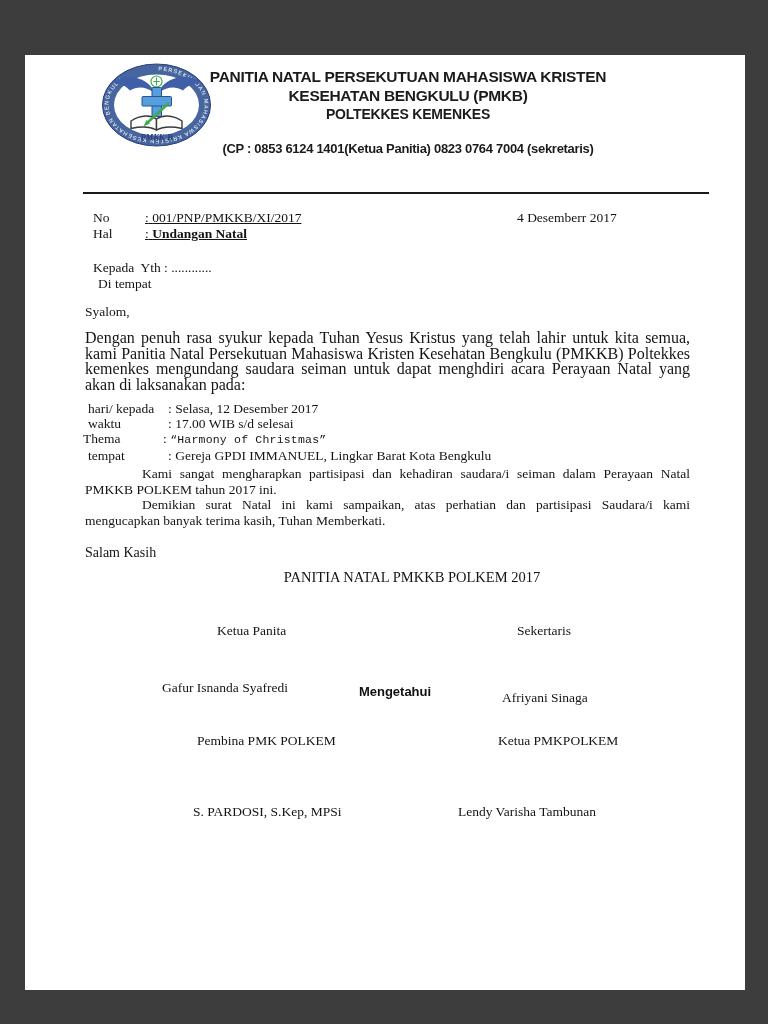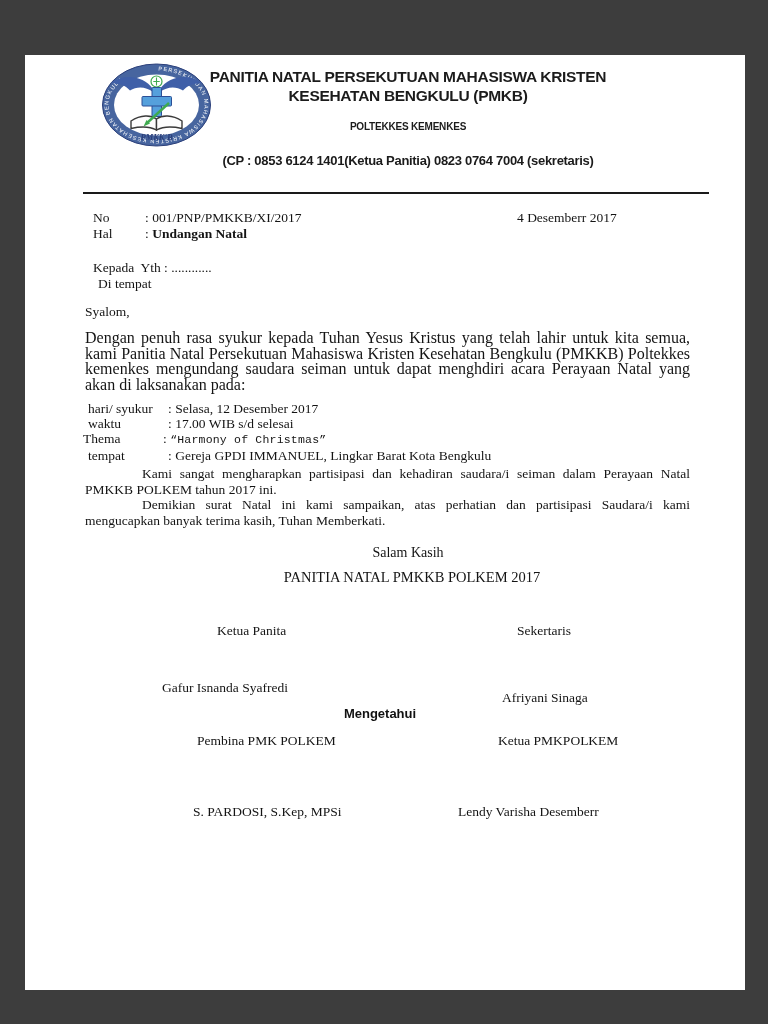--- a/index.html
+++ b/index.html
@@ -15,50 +15,50 @@
     position:absolute; left:25px; top:55px; width:720px; height:935px;
     background:#ffffff; color:#141414;
   }
   
   .logo { position:absolute; left:75px; top:7px; width:113px; height:86px; }
   .header-text {
     position:absolute; left:130px; top:12px; width:506px; text-align:center;
     font-family:"Liberation Sans", sans-serif; font-weight:bold; color:#1b1b1b;
   }
   .h1 { font-size:15.5px; line-height:19px; letter-spacing:-0.3px; }
-  .h2 { font-size:10px; line-height:19px; margin-top:12px; letter-spacing:-0.2px; }
+  .h2 { font-size:14px; line-height:19px; letter-spacing:-0.2px; }
   .h3 { font-size:12px;  margin-top:13px; letter-spacing:-0.2px; }
   .h4 { font-size:13px;  margin-top:17px;  letter-spacing:-0.3px; }
   .rule { position:absolute; left:58px; top:137px; width:626px; height:2px; background:#1a1a1a; }
   
   .serif { font-size:13.5px; }
-  .meta-row { position:absolute; left:68px; white-space:pre; }
+  .meta-row { position:absolute; left:68px; white-space:pre;text-decoration:underline; }
   .meta-label { display:inline-block; width:52px; }
   .bold { font-weight:bold; }
   .date { position:absolute; left:492px; top:155px; }
   .kepada { position:absolute; left:68px; top:205px; white-space:pre; }
   .ditempat { position:absolute; left:73px; top:221px; }
   
   .syalom { position:absolute; left:60px; top:249px; }
   .para1 { position:absolute; left:60px; top:275px; width:605px;
            text-align:justify; line-height:15.6px; font-size:16px; }
   .details { position:absolute; left:63px; top:346px; font-size:13.5px; line-height:15.2px; }
   .drow { white-space:pre; }
   .dlabel { display:inline-block; width:80px; }
   .dvalue { }
   .thema-val { font-family:"Liberation Mono", monospace; font-size:11.5px; letter-spacing:0.2px; }
   .para23 { position:absolute; left:60px; top:411px; width:605px;
             text-align:justify; line-height:15.6px; font-size:13.5px; }
   .para23 p { text-indent:57px; }
   
-  .salam { position:absolute; left:60px; top:490px; width:646px; text-align:center; font-size:14px; }
+  .salam { position:absolute; left:60px; top:490px; width:646px; text-align:left; font-size:14px; }
   .committee { position:absolute; left:60px; top:514px; width:654px; text-align:center; font-size:14.5px; }
   .abs { position:absolute; font-size:13.5px;margin-top:28px; }
-  .mengetahui { position:absolute; left:48px; top:629px; width:614px; text-align:center;
-                font-family:"Liberation Sans", sans-serif; font-weight:bold; font-size:13px; color:#111;margin-top:22px; }
+  .mengetahui { position:absolute; left:63px; top:629px; width:614px; text-align:center;
+                font-family:"Liberation Sans", sans-serif; font-weight:bold; font-size:13px; color:#111; }
 </style>
 </head>
 <body>
 
 <div class="viewer">
   <div class="page">
 
     <svg class="logo" viewBox="0 0 113 86">
       <ellipse cx="56.5" cy="43" rx="54" ry="41" fill="#47659f" stroke="#2b3f7a" stroke-width="1"></ellipse>
       <ellipse cx="56.5" cy="43" rx="42.5" ry="30.5" fill="#ffffff"></ellipse>
@@ -101,21 +101,21 @@
     <div class="date serif">4 Desemberr 2017</div>
     <div class="meta-row serif" style="top:171px"><span class="meta-label">Hal</span><span>:</span> <span class="bold">Undangan Natal</span></div>
 
     <div class="kepada serif">Kepada  Yth : ............</div>
     <div class="ditempat serif">Di tempat</div>
 
     <div class="syalom serif">Syalom,</div>
     <div class="para1">Dengan penuh rasa syukur kepada Tuhan Yesus Kristus yang telah lahir untuk kita semua, kami Panitia Natal Persekutuan Mahasiswa Kristen Kesehatan Bengkulu (PMKKB) Poltekkes kemenkes mengundang saudara seiman untuk dapat menghdiri acara Perayaan Natal yang akan di laksanakan pada:</div>
 
     <div class="details">
-      <div class="drow"><span class="dlabel">hari/ syukur</span><span>:</span> <span class="dvalue">Selasa, 12 Desember 2017</span></div>
+      <div class="drow"><span class="dlabel">hari/ kepada</span><span>:</span> <span class="dvalue">Selasa, 12 Desember 2017</span></div>
       <div class="drow"><span class="dlabel">waktu</span><span>:</span> <span class="dvalue">17.00 WIB s/d selesai</span></div>
       <div class="drow" style="margin-left:-5px"><span class="dlabel">Thema</span><span>:</span> <span class="dvalue thema-val">“Harmony of Christmas”</span></div>
       <div class="drow"><span class="dlabel">tempat</span><span>:</span> <span class="dvalue">Gereja GPDI IMMANUEL, Lingkar Barat Kota Bengkulu</span></div>
     </div>
 
     <div class="para23">
       <p>Kami sangat mengharapkan partisipasi dan kehadiran saudara/i seiman dalam Perayaan Natal PMKKB POLKEM tahun 2017 ini.</p>
       <p>Demikian surat Natal ini kami sampaikan, atas perhatian dan partisipasi Saudara/i kami mengucapkan banyak terima kasih, Tuhan Memberkati.</p>
     </div>
 
@@ -127,16 +127,16 @@
 
     <div class="abs" style="left:137px; top:597px">Gafur Isnanda Syafredi</div>
     <div class="abs" style="left:477px; top:607px">Afriyani Sinaga</div>
 
     <div class="mengetahui">Mengetahui</div>
 
     <div class="abs" style="left:172px; top:650px">Pembina PMK POLKEM</div>
     <div class="abs" style="left:473px; top:650px">Ketua PMKPOLKEM</div>
 
     <div class="abs" style="left:168px; top:721px">S. PARDOSI, S.Kep, MPSi</div>
-    <div class="abs" style="left:433px; top:721px">Lendy Varisha Desemberr</div>
+    <div class="abs" style="left:433px; top:721px">Lendy Varisha Tambunan</div>
 
   </div>
 </div>
 
 </body></html>

